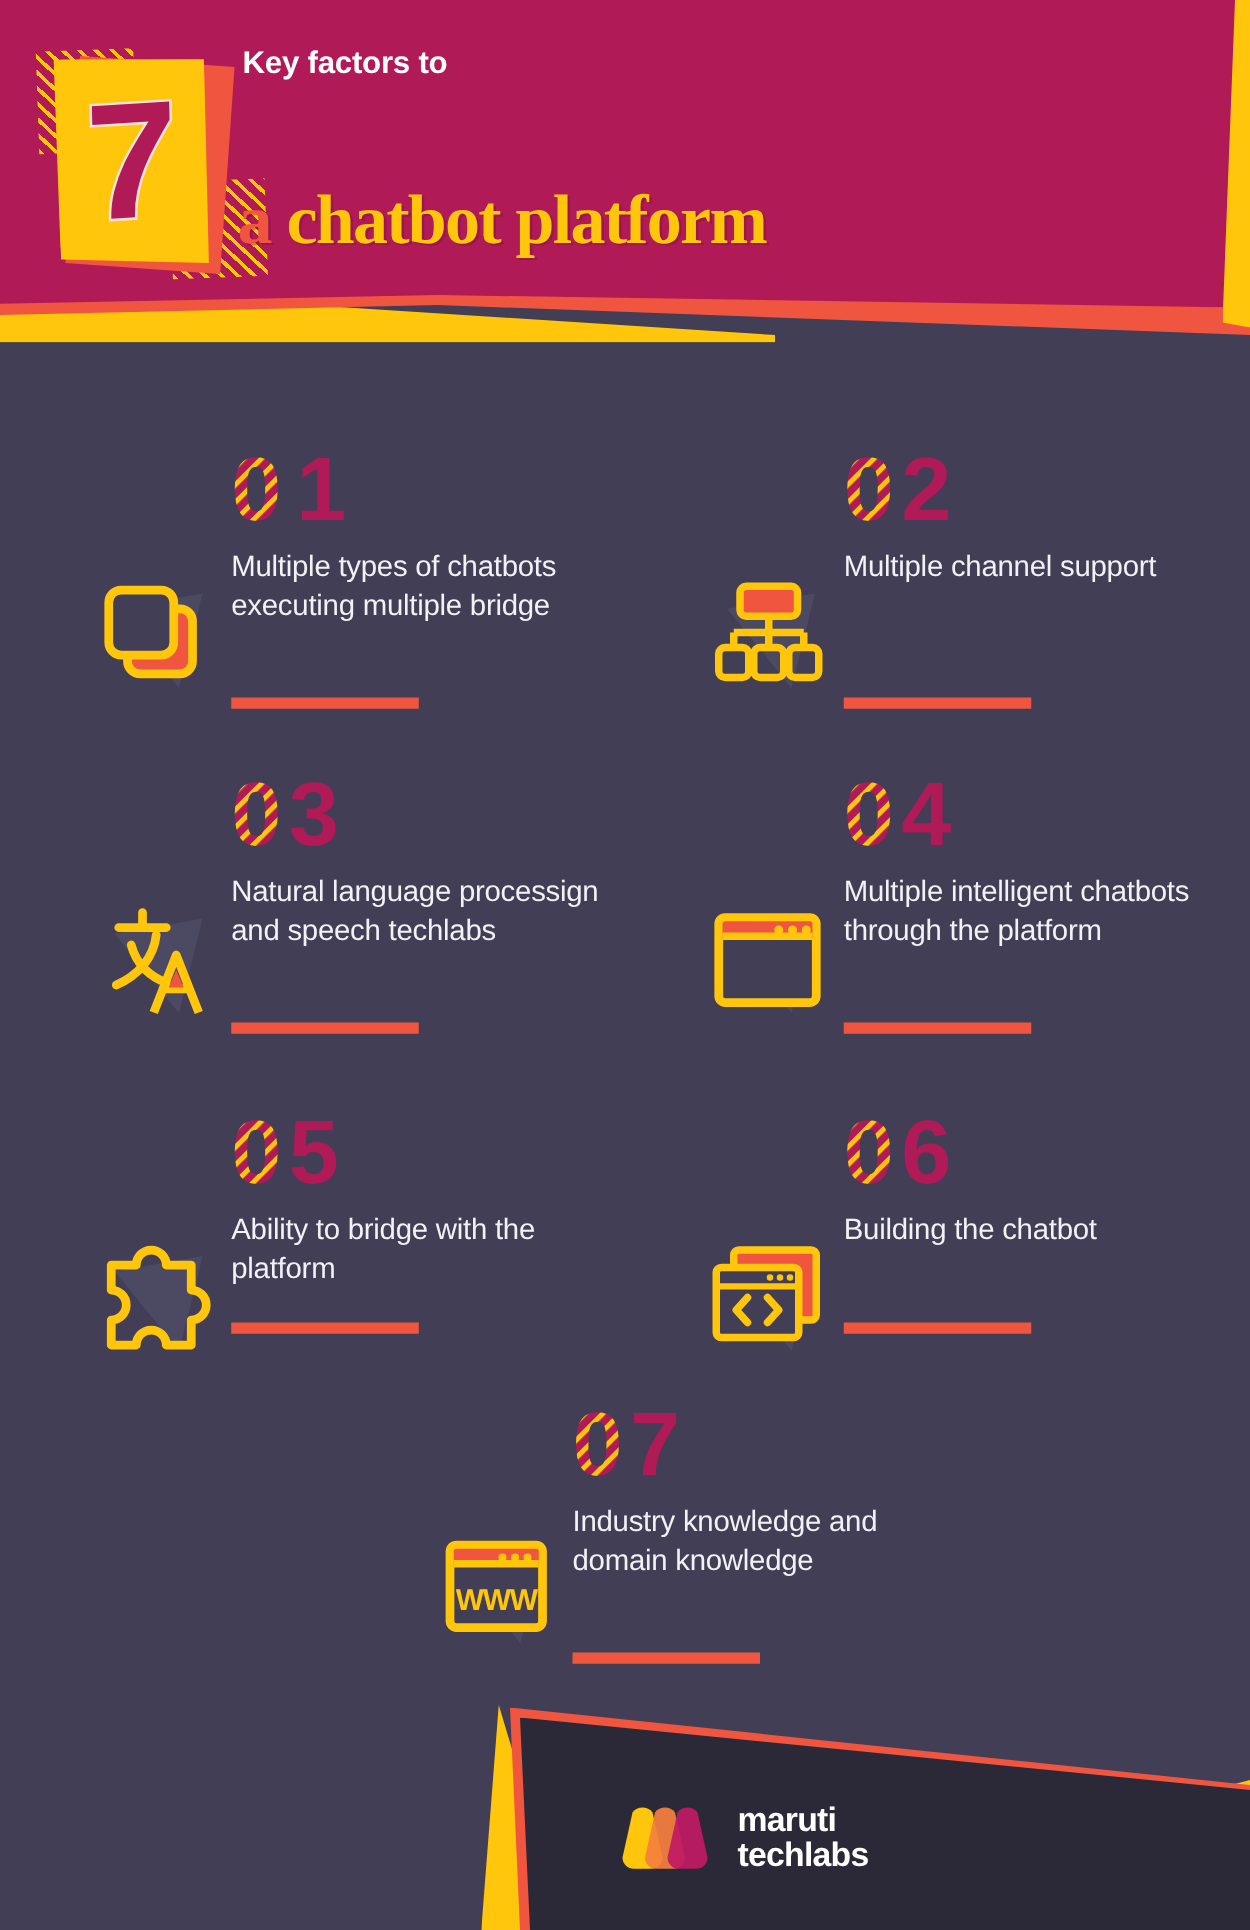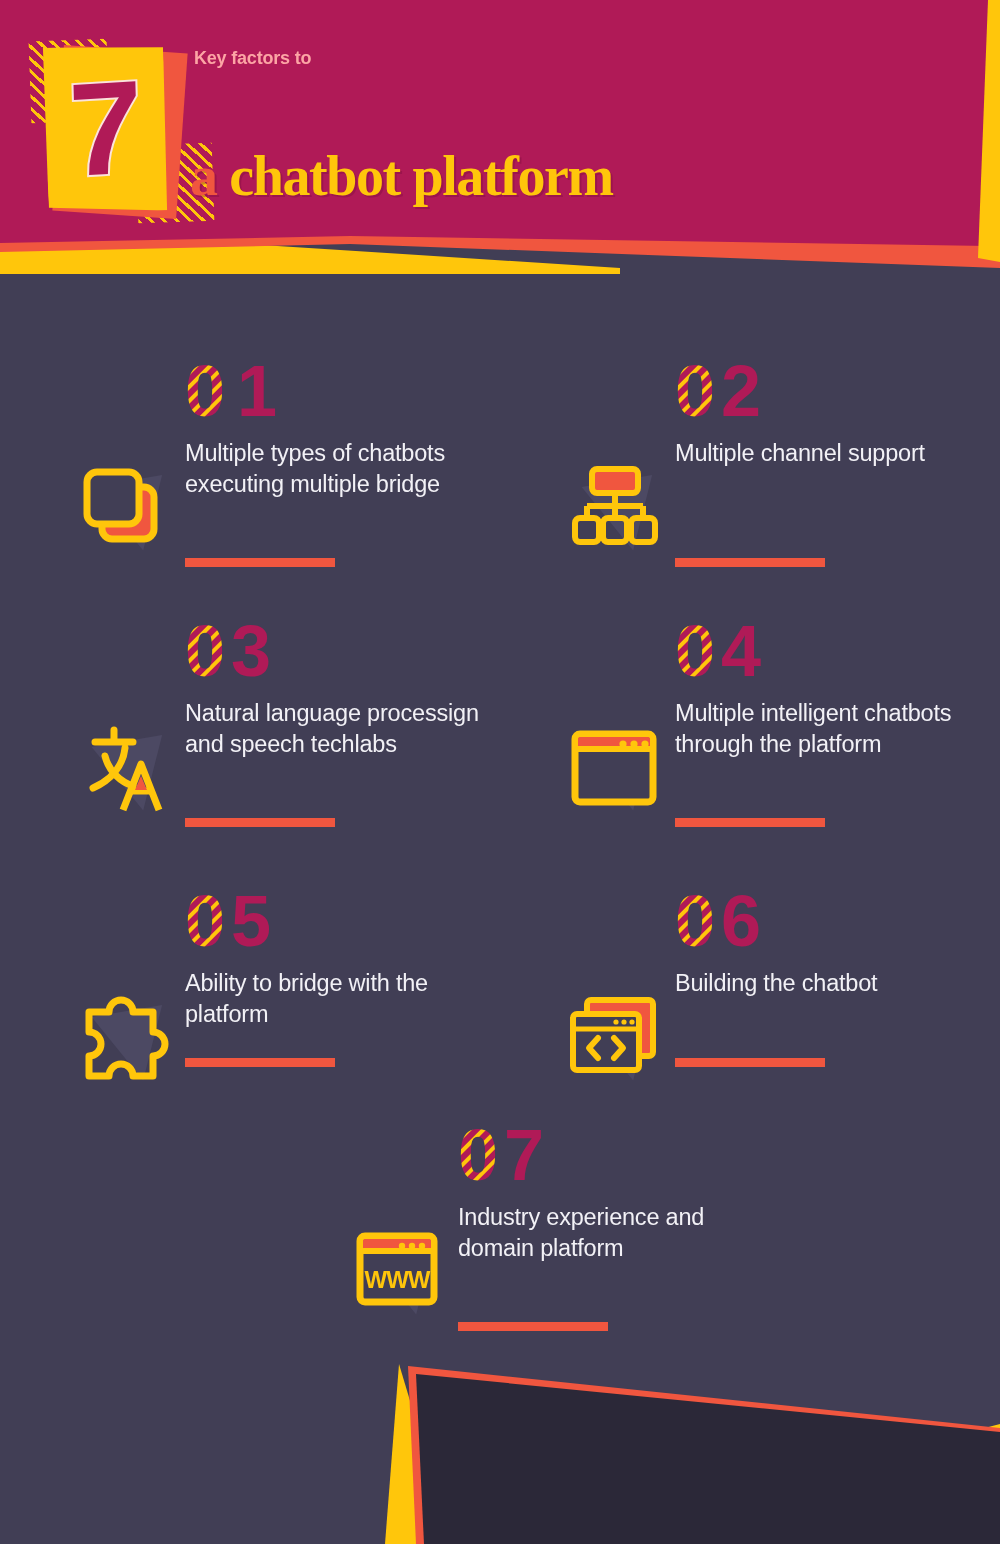--- a/index.html
+++ b/index.html
@@ -72,23 +72,22 @@
     font-family:"Liberation Sans", sans-serif;
     font-size:132px; font-weight:bold; line-height:1;
     color:#b01a57;
     -webkit-text-stroke:4px #fbe3dc;
     paint-order:stroke fill;
     transform:skewX(-2deg);
   }
 
   .hdr-kicker {
     position:absolute; left:194px; top:36px;
-    color:#fca5a5; font-size:18px; font-weight:bold;
+    color:#ffffff; font-size:25px; font-weight:bold;
     letter-spacing:-0.2px;
-    margin-top:12px;
   }
   .hdr-line1 {
     position:absolute; left:190px; top:72px;
     color:#f0563f; font-size:56px; font-weight:bold;
     letter-spacing:-1.4px; line-height:1;
     text-shadow:2px 2px 0 rgba(120,12,60,.35);
   }
   .hdr-line2 {
     position:absolute; left:190px; top:148px;
     font-size:56px; font-weight:bold; letter-spacing:-1.4px; line-height:1;
@@ -348,26 +347,39 @@
         <rect x="12" y="14" width="74" height="66" rx="5" fill="#413e55" stroke="#ffc60b" stroke-width="7"></rect>
         <path d="M15 31 H83 V19 a2 2 0 0 0 -2 -2 H17 a2 2 0 0 0 -2 2 Z" fill="#f0563f"></path>
         <circle cx="54" cy="24" r="3.2" fill="#ffc60b"></circle>
         <circle cx="64" cy="24" r="3.2" fill="#ffc60b"></circle>
         <circle cx="74" cy="24" r="3.2" fill="#ffc60b"></circle>
         <path d="M15 29 H83" stroke="#ffc60b" stroke-width="6"></path>
         <text x="49" y="66" text-anchor="middle" font-family="Liberation Sans, sans-serif" font-size="24" font-weight="bold" fill="#ffc60b" letter-spacing="-1">WWW</text>
       </svg>
     </div>
     <div class="body">
-      <p>Industry experience and domain platform</p>
+      <p>Industry knowledge and domain knowledge</p>
     </div>
     <div class="rule"></div>
   </div>
 
   <div class="footer">
     <div class="ft-yellow-left"></div>
     <div class="ft-yellow-right"></div>
     <div class="ft-coral"></div>
     <div class="ft-dark"></div>
 
+    <div class="logo">
+      <div class="logo-mark">
+        <svg width="84" height="52" viewBox="0 0 84 52">
+          <path d="M16 6 a10 10 0 0 1 16 0 L40 42 a9 9 0 0 1 -9 9 H17 a9 9 0 0 1 -9 -9 Z" fill="#ffc60b"></path>
+          <path d="M34 6 a10 10 0 0 1 16 0 L58 42 a9 9 0 0 1 -9 9 H35 a9 9 0 0 1 -9 -9 Z" fill="#f5803e" opacity="0.93"></path>
+          <path d="M52 6 a10 10 0 0 1 16 0 L76 42 a9 9 0 0 1 -9 9 H53 a9 9 0 0 1 -9 -9 Z" fill="#c01b63" opacity="0.93"></path>
+        </svg>
+      </div>
+      <div class="logo-text">
+        <div>maruti</div>
+        <div>techlabs</div>
+      </div>
+    </div>
   </div>
 
 </div>
 
 </body></html>

